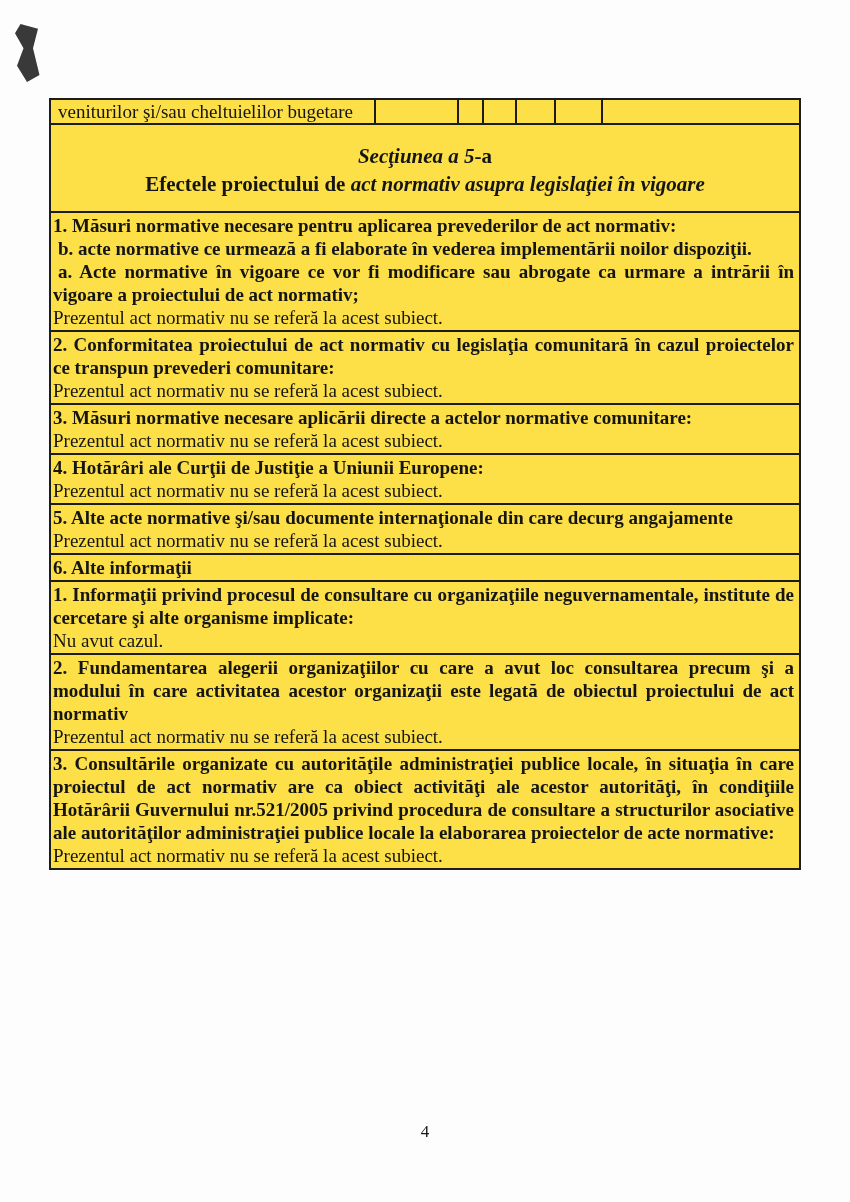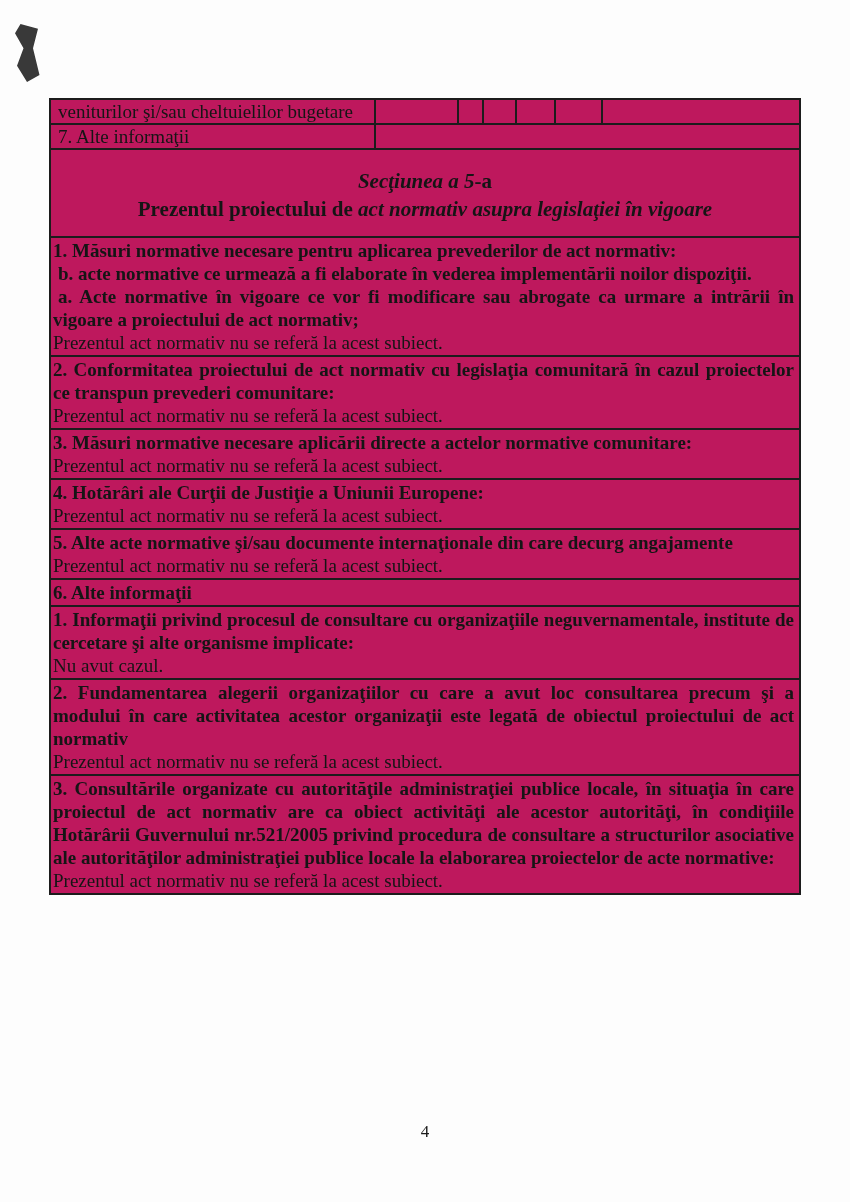--- a/index.html
+++ b/index.html
@@ -14,21 +14,21 @@
   .scan-artifact {
     position:absolute; left:15px; top:24px; width:25px; height:58px;
     background:#242424;
     clip-path:polygon(22% 0, 92% 8%, 72% 42%, 98% 88%, 48% 100%, 8% 72%, 34% 42%, 0 16%);
     filter:blur(0.6px); opacity:.9;
   }
   .doc {
     position:absolute; left:49px; top:98px; width:752px;
     box-sizing:border-box;
   }
-  .stack { border:2px solid #1c1c1c; background:#be185d; }
+  .stack { border:2px solid #1c1c1c; background:#fde047; }
   .row {
     padding:1px 5px 1px 2px;
     font-size:19px; line-height:23px;
     box-sizing:border-box;
   }
   .row + .row { border-top:2px solid #1c1c1c; }
   p { margin:0; }
   .b { font-weight:bold; }
   .just { text-align:justify; }
   .indent { text-indent:5px; }
@@ -66,29 +66,25 @@
 
     <div class="row grid-row cols7">
       <div class="cell">veniturilor şi/sau cheltuielilor bugetare</div>
       <div class="cell"></div>
       <div class="cell"></div>
       <div class="cell"></div>
       <div class="cell"></div>
       <div class="cell"></div>
       <div class="cell"></div>
     </div>
-    <div class="row grid-row cols2">
-      <div class="cell">7. Alte informaţii</div>
-      <div class="cell"></div>
-    </div>
 
     <div class="row sec-head">
       <p><span class="bi">Secţiunea a 5</span><span class="b">-a</span></p>
       <p>
-        <span class="b">Prezentul proiectului de</span>
+        <span class="b">Efectele proiectului de</span>
         <span class="bi">act normativ asupra legislaţiei în vigoare</span>
       </p>
     </div>
 
     <div class="row">
       <p class="b">1. Măsuri normative necesare pentru aplicarea prevederilor de act normativ:</p>
       <p class="b just indent">b. acte normative ce urmează a fi elaborate în vederea implementării noilor dispoziţii.</p>
       <p class="b just indent">a. Acte normative în vigoare ce vor fi modificare sau abrogate ca urmare a intrării în vigoare a proiectului de act normativ;</p>
       <p class="answer">Prezentul act normativ nu se referă la acest subiect.</p>
     </div>

